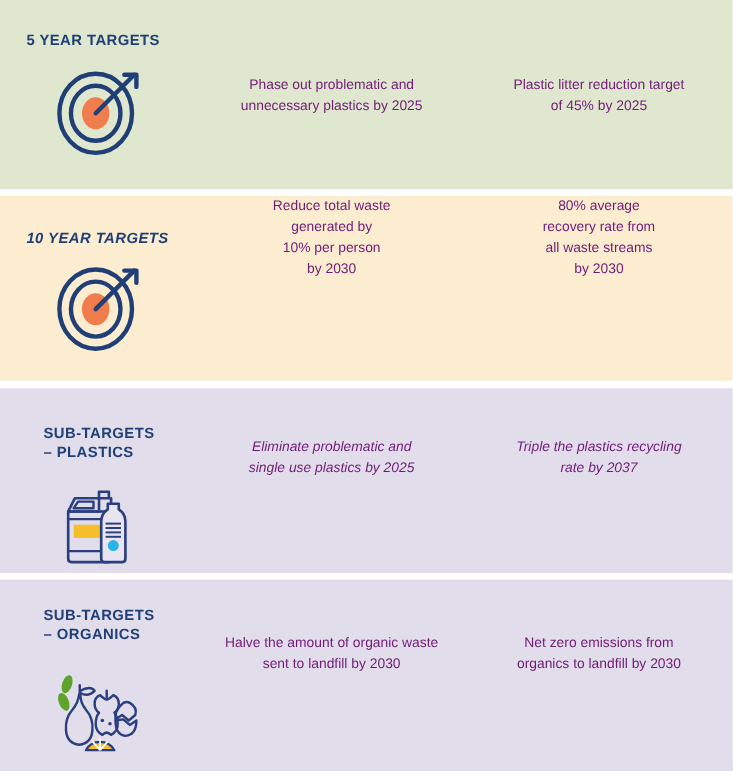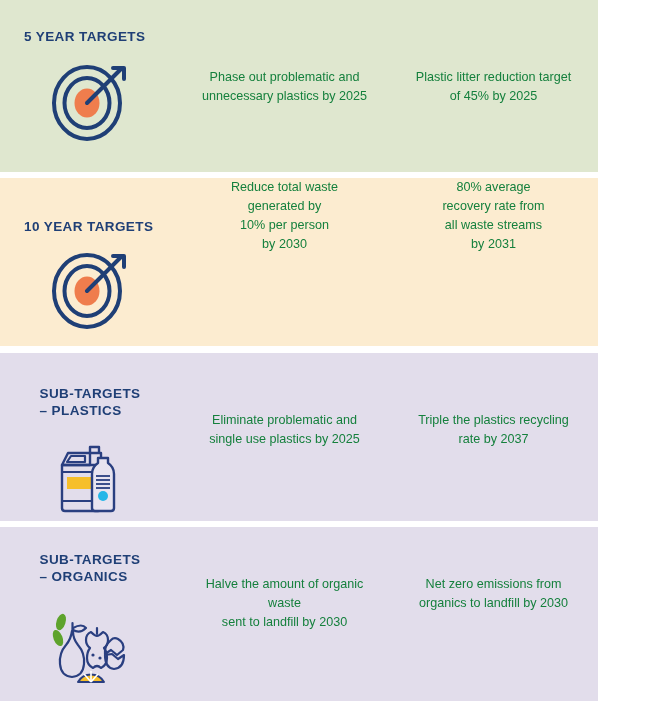--- a/index.html
+++ b/index.html
@@ -7,21 +7,21 @@
     padding: 0;
     background: #ffffff;
   }
   body {
     width: 666px;
     height: 701px;
     font-family: "Liberation Sans", sans-serif;
     overflow: hidden;
   }
   .infographic {
-    width: 598px;
+    width: 666px;
     height: 701px;
     position: relative;
     background: #ffffff;
     display: flex;
     flex-direction: column;
   }
   .band {
     position: relative;
     box-sizing: border-box;
     display: flex;
@@ -36,21 +36,21 @@
   
   .label-col {
     width: 180px;
     flex: 0 0 180px;
     display: flex;
     flex-direction: column;
     align-items: center;
     box-sizing: border-box;
   }
   .band-5y .label-col    { padding-top: 28px; }
-  .band-10y .label-col   { padding-top: 40px; }
+  .band-10y .label-col   { padding-top: 30px; font-style: italic; }
   .band-plast .label-col { padding-top: 32px; }
   .band-org .label-col   { padding-top: 24px; }
 
   .band-title {
     color: #1f3f76;
     font-weight: bold;
     font-size: 13.5px;
     letter-spacing: 0.4px;
     line-height: 17px;
     text-align: left;
@@ -78,27 +78,27 @@
   
   .cols {
     flex: 1 1 auto;
     display: flex;
     flex-direction: row;
     align-items: flex-start;
     box-sizing: border-box;
   }
   .band-5y .cols    { padding-top: 68px; }
   .band-10y .cols   { }
-  .band-plast .cols { padding-top: 58px; }
+  .band-plast .cols { padding-top: 44px; font-style: italic; }
   .band-org .cols   { padding-top: 48px; }
 
   .col {
     flex: 1 1 0;
     text-align: center;
-    color: #15803d;
+    color: #701a75;
     font-size: 12.6px;
     line-height: 19px;
     padding: 0 10px;
     box-sizing: border-box;
     white-space: pre-line;
   }
 </style>
 </head>
 <body>
 
@@ -139,21 +139,21 @@
       </div>
     </div>
     <div class="cols">
       <div class="col">Reduce total waste
 generated by
 10% per person
 by 2030</div>
       <div class="col">80% average
 recovery rate from
 all waste streams
-by 2031</div>
+by 2030</div>
     </div>
   </section>
 
   <section class="band band-plast">
     <div class="label-col">
       <div class="band-title">SUB-TARGETS
 – PLASTICS</div>
       <div class="icon-wrap">
         <svg width="80" height="80" viewBox="0 0 80 80" aria-hidden="true">
 

